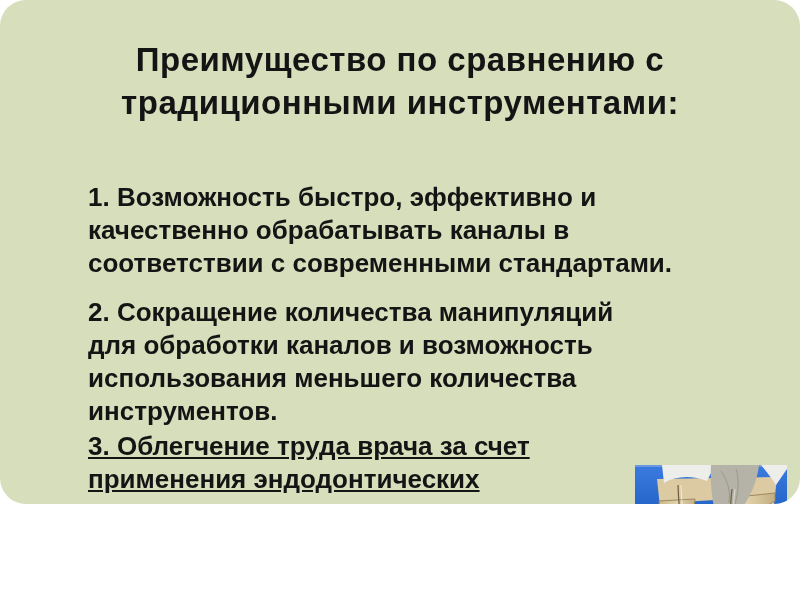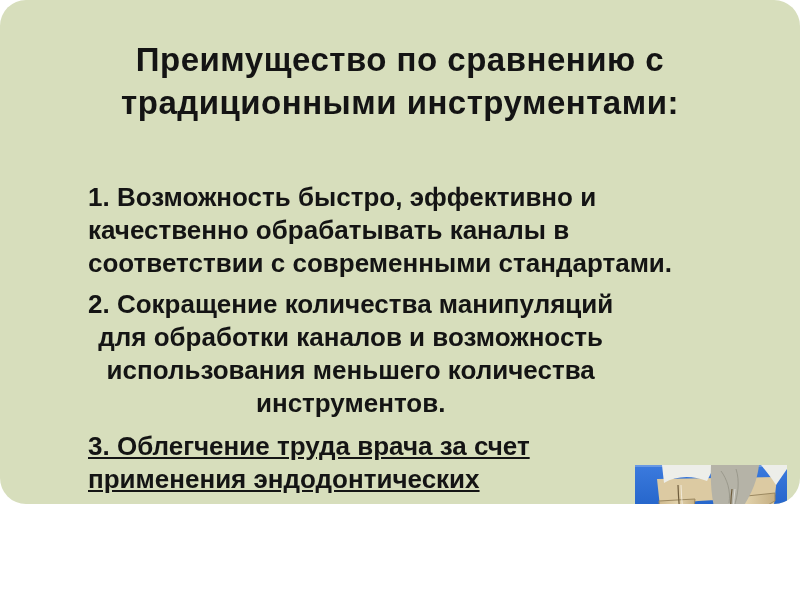--- a/index.html
+++ b/index.html
@@ -26,21 +26,21 @@
   .bullet{
     position:absolute;
     left:88px;
     font-size:26px;
     font-weight:700;
     line-height:33px;
     white-space:pre;
     margin:0;
   }
   .bullet-1{top:181px;}
-  .bullet-2{top:288px;text-align:center;}
+  .bullet-2{top:296px;}
   .bullet-3{top:430px;text-decoration:underline;}
   .tooth-figure{
     position:absolute;
     left:635px;top:465px;
     width:152px;height:123px;
   }
   .tooth-figure svg{display:block;width:100%;height:100%;}
 </style>
 </head>
 <body>

